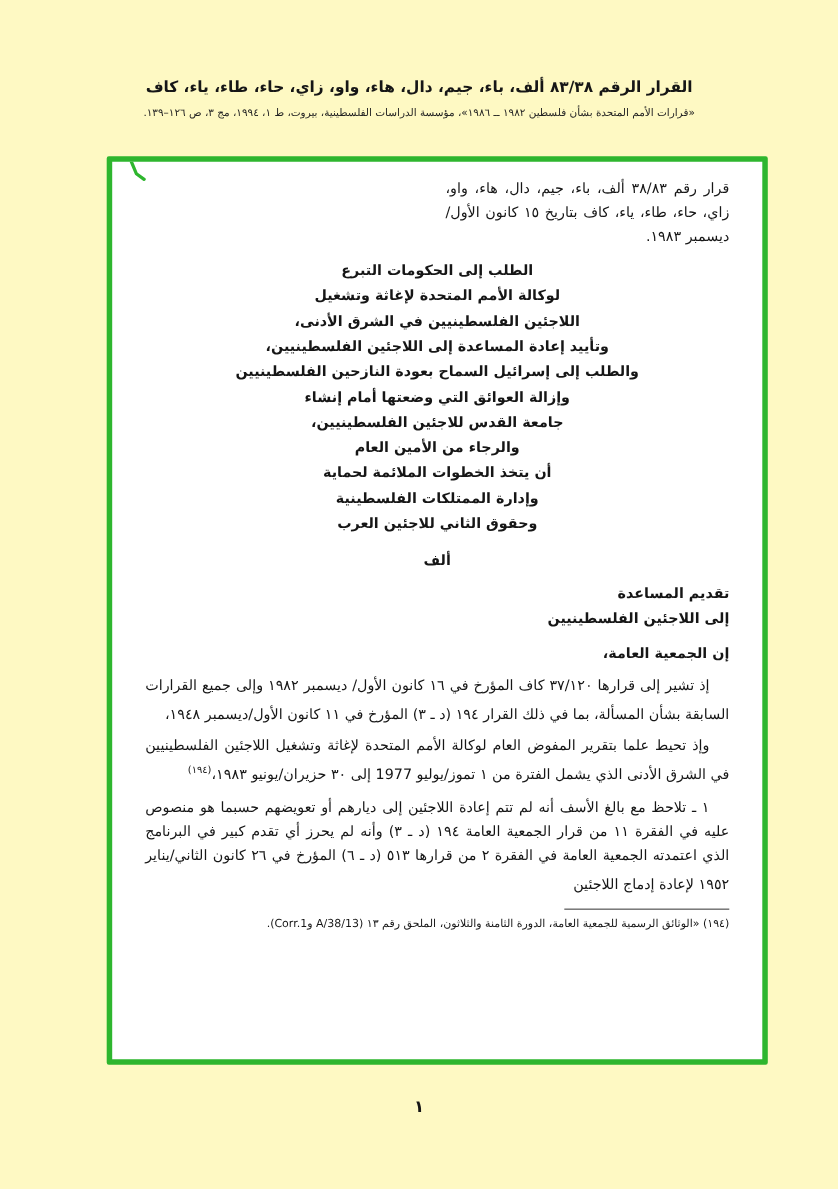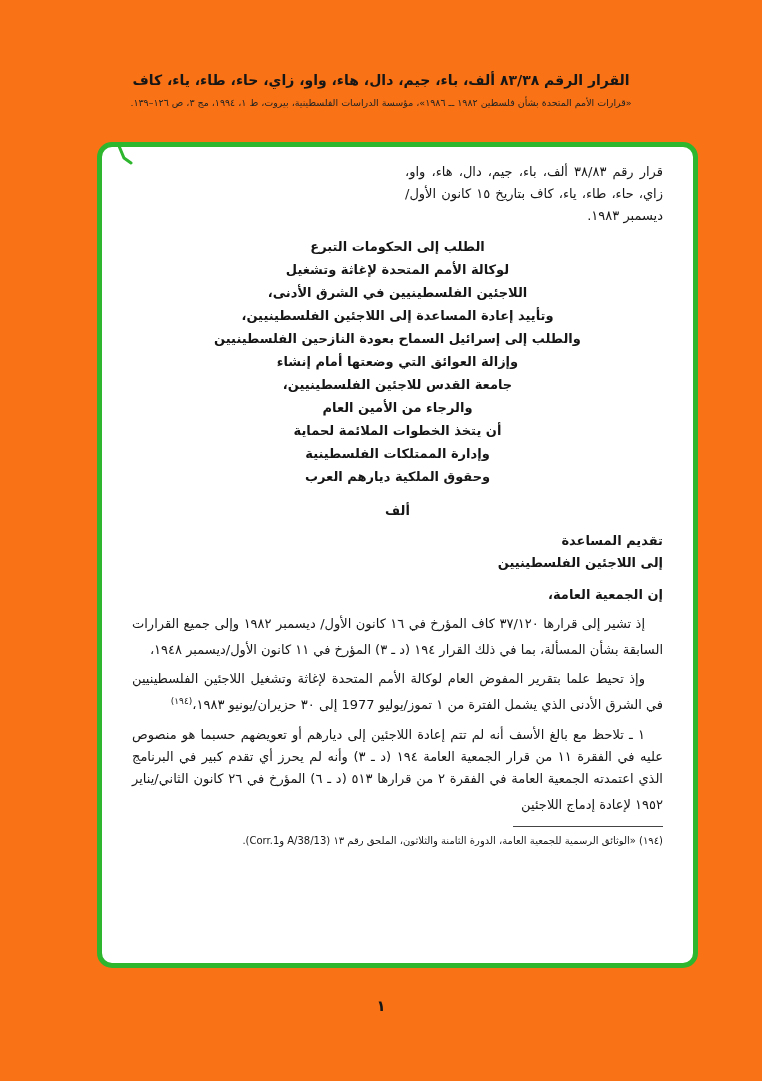--- a/index.html
+++ b/index.html
@@ -3,29 +3,29 @@
 <meta charset="utf-8">
 <style>
   :root { --hl: #2eb62e; }
   * { margin: 0; padding: 0; box-sizing: border-box; }
   html, body { background: #ffffff; }
   body {
     width: 762px; height: 1081px;
     font-family: "DejaVu Sans", "DejaVu Serif", sans-serif;
     color: #161616;
   }
-  .sheet { position: relative; width: 762px; height: 1081px; background: #f97316; overflow: hidden; }
+  .sheet { position: relative; width: 762px; height: 1081px; background: #fef9c3; overflow: hidden; }
 
   .header { position: absolute; top: 72px; left: 30px; right: 30px; text-align: center; direction: rtl; }
   .hdr-title { font-size: 14px; font-weight: bold; }
   .hdr-source { font-size: 9.5px; margin-top: 9px; color: #222; }
 
   .hl-box {
     position: absolute; left: 97px; top: 142px; width: 601px; height: 826px;
-    border: 5px solid var(--hl); border-radius: 15px; overflow: hidden; background: #fff;
+    border: 5px solid var(--hl); border-radius: 2px; overflow: hidden; background: #fff;
   }
   .tick { position: absolute; top: -3px; left: 12px; pointer-events: none; }
 
   .content { direction: rtl; text-align: right; padding: 14px 30px 8px 30px; font-size: 13px; line-height: 22px; }
 
   .intro { width: 258px; text-align: justify; margin-bottom: 8px; }
 
   .title-block { text-align: center; font-weight: bold; line-height: 23px; margin: 8px 0 4px; }
   .alef { text-align: center; font-weight: bold; margin: 12px 0 8px; }
   .subtitle { font-weight: bold; line-height: 22px; }
@@ -63,21 +63,21 @@
         <div>الطلب إلى الحكومات التبرع</div>
         <div>لوكالة الأمم المتحدة لإغاثة وتشغيل</div>
         <div>اللاجئين الفلسطينيين في الشرق الأدنى،</div>
         <div>وتأييد إعادة المساعدة إلى اللاجئين الفلسطينيين،</div>
         <div>والطلب إلى إسرائيل السماح بعودة النازحين الفلسطينيين</div>
         <div>وإزالة العوائق التي وضعتها أمام إنشاء</div>
         <div>جامعة القدس للاجئين الفلسطينيين،</div>
         <div>والرجاء من الأمين العام</div>
         <div>أن يتخذ الخطوات الملائمة لحماية</div>
         <div>وإدارة الممتلكات الفلسطينية</div>
-        <div>وحقوق الملكية ديارهم العرب</div>
+        <div>وحقوق الثاني للاجئين العرب</div>
       </div>
 
       <div class="alef">ألف</div>
 
       <div class="subtitle">تقديم المساعدة</div>
       <div class="subtitle">إلى اللاجئين الفلسطينيين</div>
 
       <p class="preamble">إن الجمعية العامة،</p>
 
       <p class="par"><span class="lead">إذ تشير</span><span> إلى قرارها ٣٧/١٢٠ كاف المؤرخ في ١٦ كانون الأول/ ديسمبر ١٩٨٢ وإلى جميع القرارات السابقة بشأن المسألة، بما في ذلك القرار ١٩٤ (د ـ ٣) المؤرخ في ١١ كانون الأول/ديسمبر ١٩٤٨،</span><span class="fref"></span></p>

